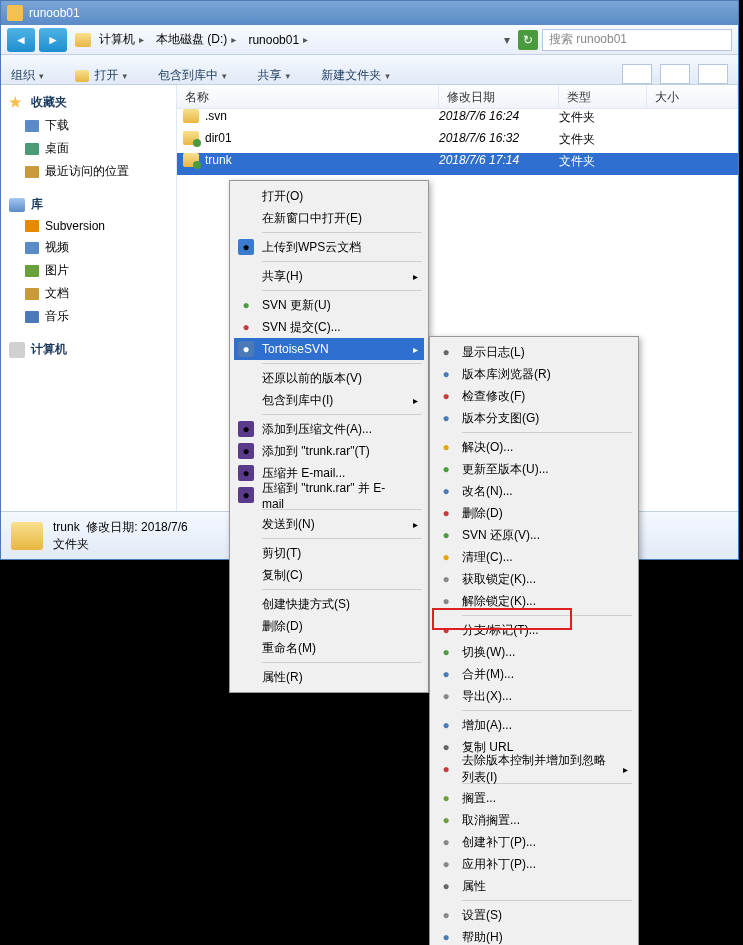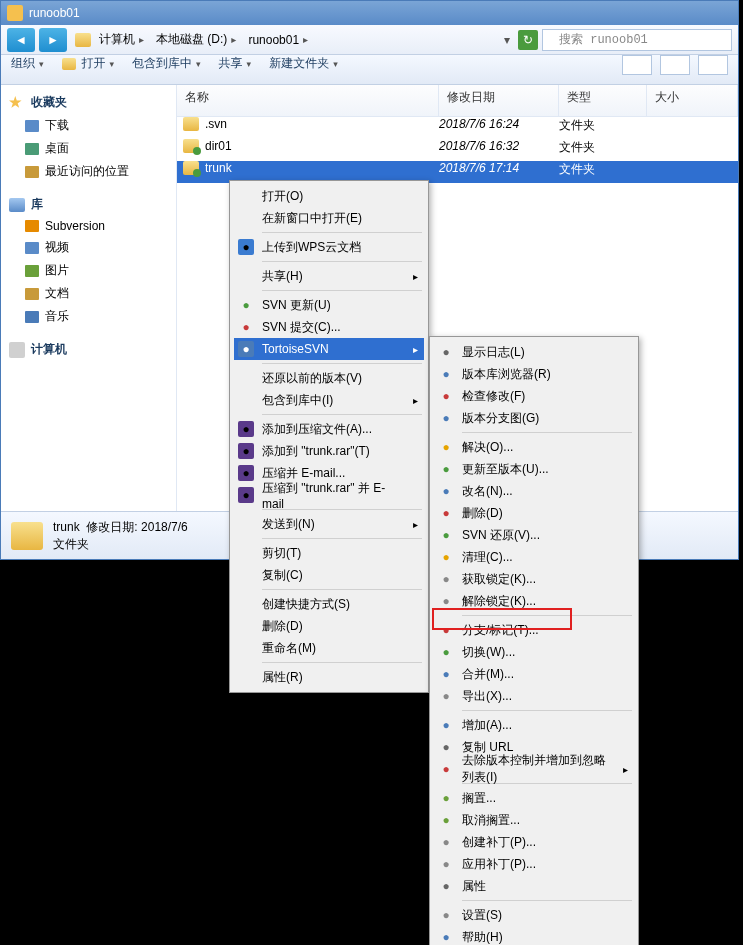--- a/index.html
+++ b/index.html
@@ -7,22 +7,22 @@
 .window { position: absolute; top: 0; left: 0; width: 739px; height: 560px; background: #fff; border: 1px solid #4a7bb8; }
 .titlebar { background: linear-gradient(#7aa5d6, #5a8bc8); height: 24px; display: flex; align-items: center; padding: 0 6px; color: #fff; font-size: 13px; }
 .titlebar .icon { width: 16px; height: 16px; background: #f5c04e; margin-right: 6px; border-radius: 2px; }
 .navbar { background: linear-gradient(#f8faff, #e8eef8); height: 30px; display: flex; align-items: center; border-bottom: 1px solid #c2d0e4; padding: 0 6px; gap: 4px; }
 .nav-btn { width: 28px; height: 24px; background: linear-gradient(#4db3e6, #1f8ed0); border-radius: 3px; display: flex; align-items: center; justify-content: center; color: #fff; font-weight: bold; }
 .addr { flex: 1; display: flex; align-items: center; gap: 4px; padding: 0 4px; }
 .addr-seg { display: flex; align-items: center; gap: 2px; padding: 2px 4px; }
 .addr-seg::after { content: "▸"; color: #555; margin-left: 2px; font-size: 10px; }
 .folder-ico { width: 16px; height: 14px; background: linear-gradient(#f8e08e, #e8b642); border-radius: 2px; }
 .refresh { width: 20px; height: 20px; background: #4a9b3e; border-radius: 2px; display: flex; align-items: center; justify-content: center; color: #fff; }
-.search { flex: 0 0 190px; border: 1px solid #b2c6e0; height: 22px; padding: 0 16px; color: #888; background: #fff; display: flex; align-items: center; font-family: Liberation Mono, monospace; }
-.toolbar { background: linear-gradient(#f4f8ff, #e2eaf6); height: 30px; display: flex; align-items: flex-start; padding: 0 10px; gap: 18px; border-bottom: 1px solid #c2d0e4; }
+.search { flex: 0 0 190px; border: 1px solid #b2c6e0; height: 22px; padding: 0 6px; color: #888; background: #fff; display: flex; align-items: center; }
+.toolbar { background: linear-gradient(#f4f8ff, #e2eaf6); height: 30px; display: flex; align-items: flex-end; padding: 0 10px; gap: 31px; border-bottom: 1px solid #c2d0e4; }
 .tool-item { display: flex; align-items: center; gap: 2px; color: #1a3a5e; }
 .tool-item::after { content: "▾"; font-size: 9px; margin-left: 2px; color: #555; }
 .tool-right { margin-left: auto; display: flex; gap: 8px; }
 .view-btn { width: 30px; height: 20px; border: 1px solid #b2c6e0; background: #fff; }
 .body { display: flex; height: calc(100% - 24px - 30px - 30px - 48px); }
 .sidebar { width: 176px; background: #fff; padding: 6px 0; overflow-y: auto; border-right: 1px solid #e0e8f4; }
 .side-group { margin-bottom: 10px; }
 .side-title { display: flex; align-items: center; gap: 6px; padding: 3px 8px; font-weight: bold; color: #1a3a5e; }
 .side-item { display: flex; align-items: center; gap: 6px; padding: 3px 8px 3px 24px; }
 .star-ico { width: 16px; height: 16px; color: #f5c04e; font-size: 14px; line-height: 1; }
@@ -33,21 +33,21 @@
 .dl-ico { background: #5a8bc8; }
 .desk-ico { background: #4a9b76; }
 .recent-ico { background: #c89a3a; }
 .svn-ico { background: #e68a00; }
 .vid-ico { background: #5a8bc8; }
 .pic-ico { background: #6aa03a; }
 .doc-ico { background: #c89a3a; }
 .music-ico { background: #4a7bb8; }
 .pc-ico { background: #888; }
 .main { flex: 1; background: #fff; }
-.cols { display: flex; height: 32px; border-bottom: 1px solid #e0e8f4; background: linear-gradient(#fdfdfe, #f0f4fa); }
+.cols { display: flex; height: 24px; border-bottom: 1px solid #e0e8f4; background: linear-gradient(#fdfdfe, #f0f4fa); }
 .col { padding: 4px 8px; border-right: 1px solid #e0e8f4; color: #333; }
 .col:nth-child(1) { flex: 0 0 262px; }
 .col:nth-child(2) { flex: 0 0 120px; }
 .col:nth-child(3) { flex: 0 0 88px; }
 .col:nth-child(4) { flex: 1; }
 .files { }
 .file-row { display: flex; height: 22px; align-items: flex-start; }
 .file-row .fcell:nth-child(1) { flex: 0 0 262px; display: flex; align-items: center; gap: 6px; padding-left: 6px; }
 .file-row .fcell:nth-child(2) { flex: 0 0 120px; font-style: italic; }
 .file-row .fcell:nth-child(3) { flex: 0 0 88px; }

